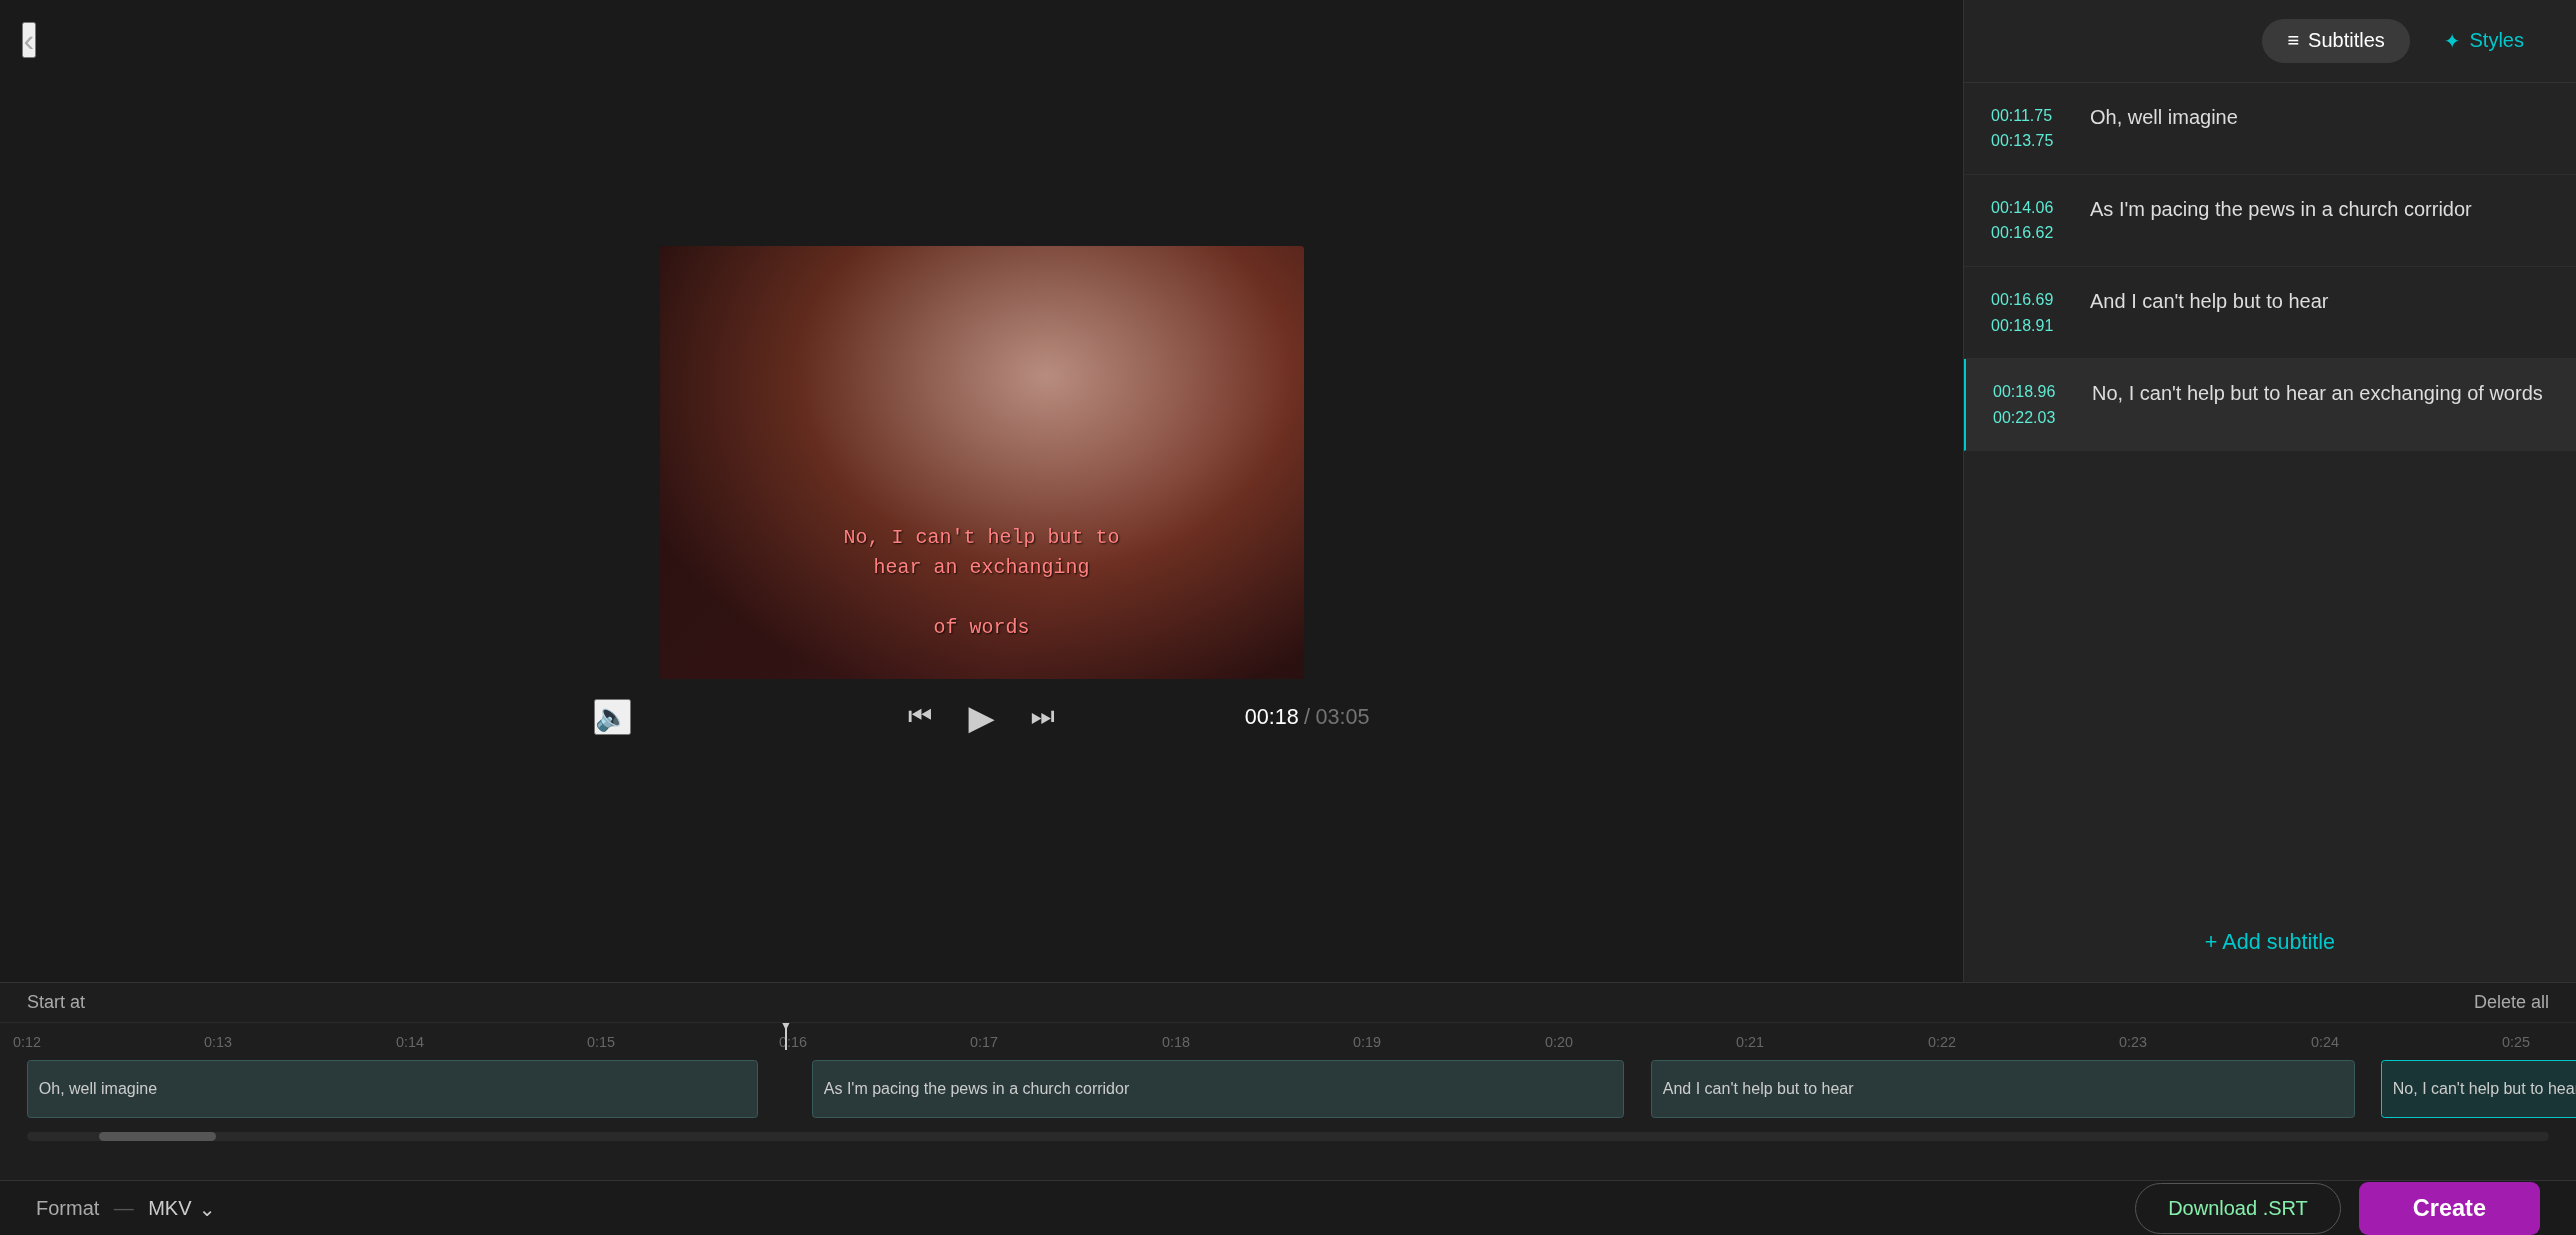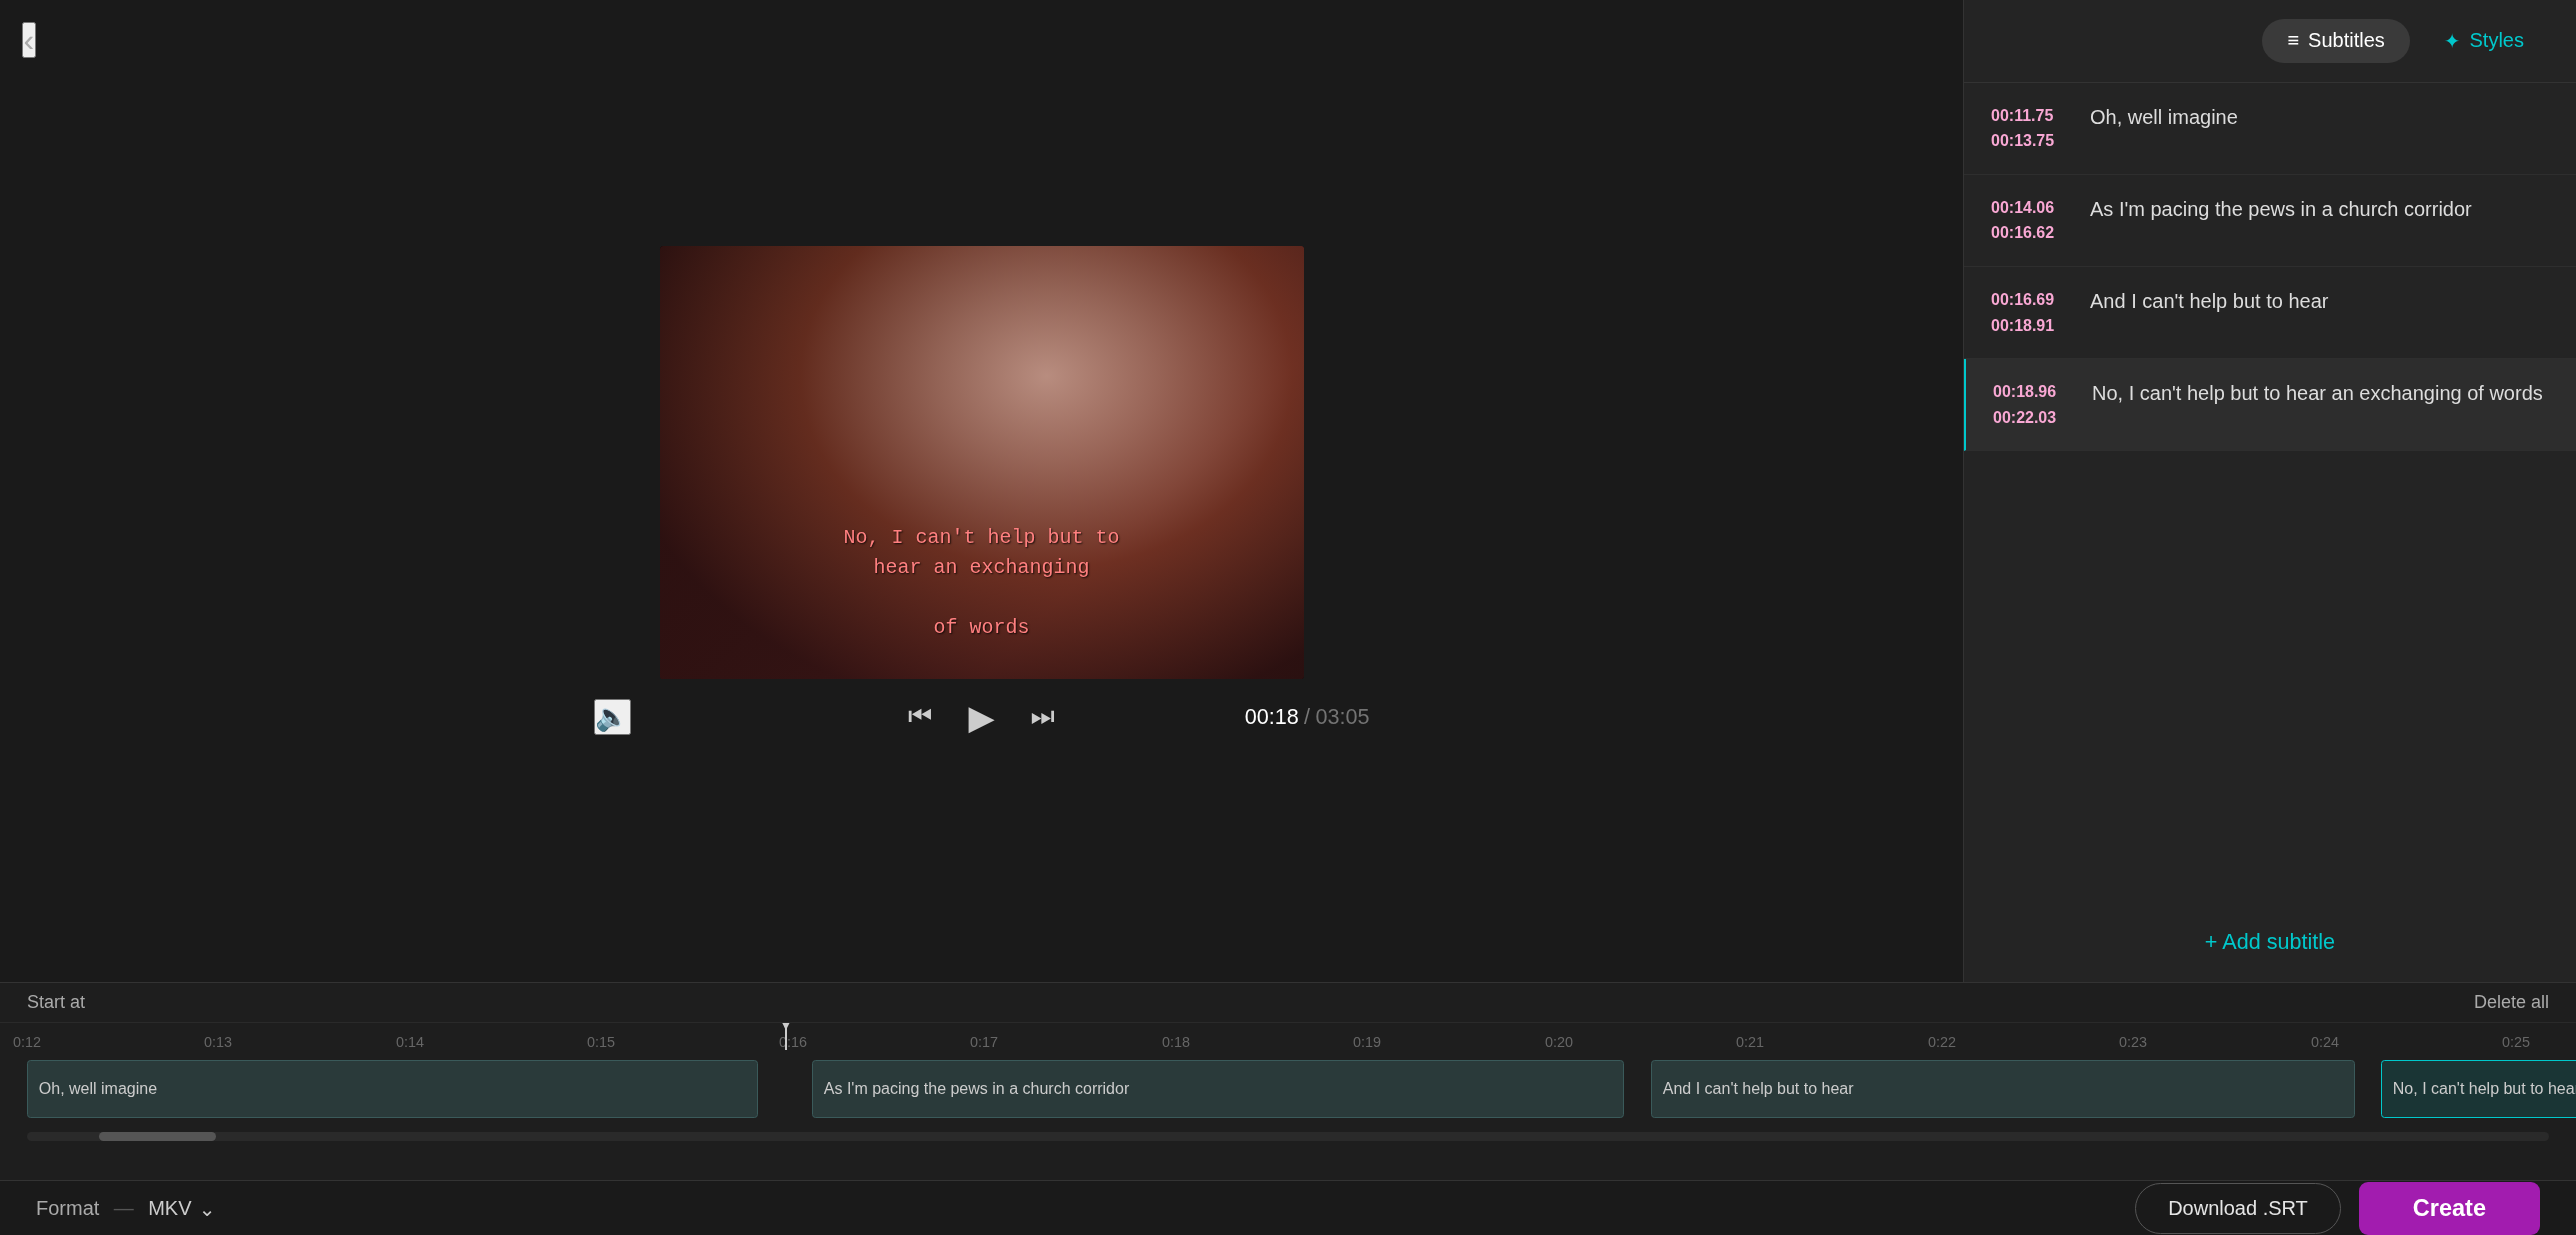--- a/index.html
+++ b/index.html
@@ -202,25 +202,24 @@
     }
 
     .subtitle-item.active {
       background: #2d2d2d;
       border-left: 2.7px solid #00c8cc;
     }
 
     .subtitle-time {
       display: flex;
       flex-direction: column;
-      color: #f9a8d4;
+      color: #5eead4;
       font-size: 16px;
       min-width: 81px;
       line-height: 1.6;
-      font-weight: bold;
     }
 
     .subtitle-text {
       color: #ddd;
       font-size: 20px;
       line-height: 1.4;
     }
 
     .add-subtitle-btn {
       display: flex;
@@ -387,21 +386,21 @@
       display: flex;
       gap: 18px;
       align-items: center;
     }
 
     .download-btn {
       padding: 12.6px 32px;
       border: 1.4px solid #555;
       border-radius: 27px;
       background: transparent;
-      color: #e5e5e5;
+      color: #86efac;
       font-size: 20px;
       cursor: pointer;
     }
 
     .create-btn {
       padding: 12.6px 54px;
       border: none;
       border-radius: 9px;
       background: #a21caf;
       color: #fff;

